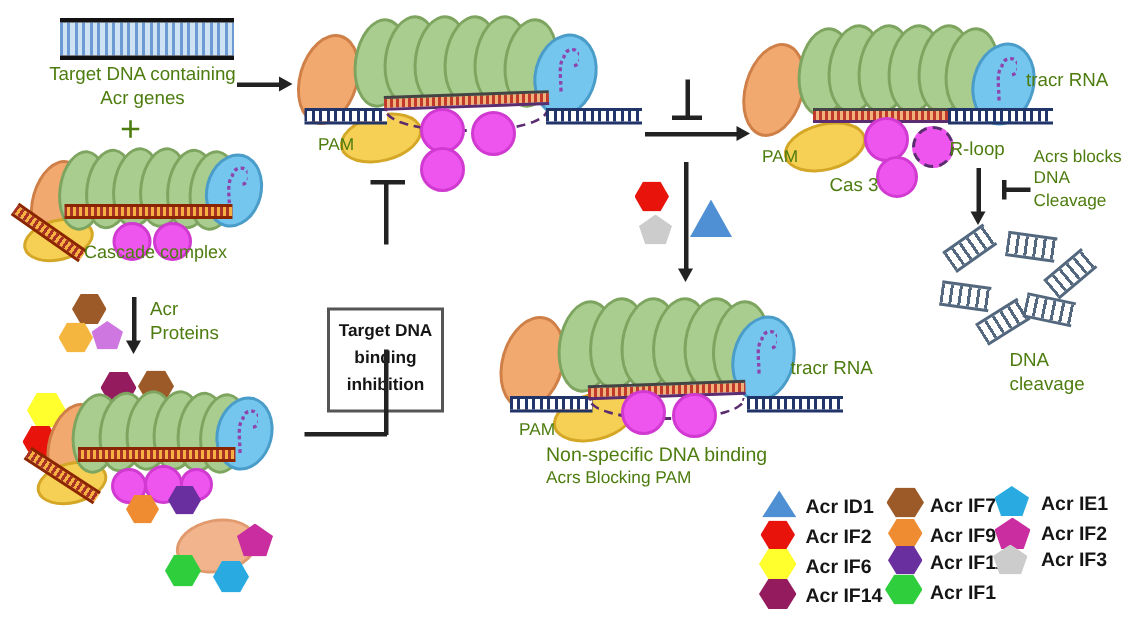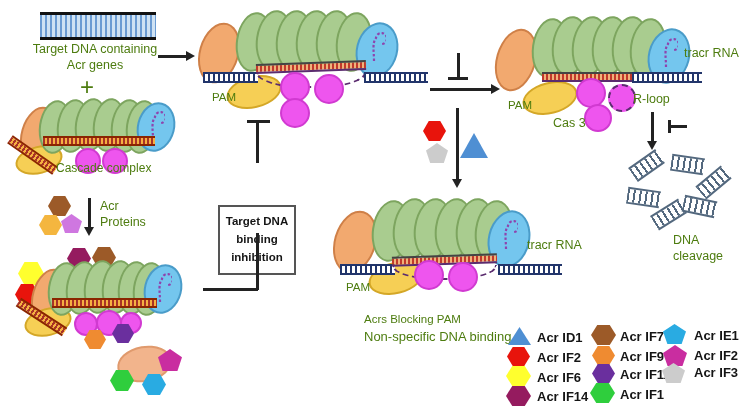--- a/index.html
+++ b/index.html
@@ -170,20 +170,23 @@
     <div class="lbl" style="left:16px;top:84px;font-size:11.5px;">PAM</div>
   </div>
   <div class="lbl" style="left:684px;top:46px;font-size:12.5px;">tracr RNA</div>
   <div class="lbl" style="left:553px;top:116px;font-size:12.5px;">Cas 3</div>
   <div class="lbl" style="left:633px;top:92px;font-size:12.5px;">R-loop</div>
 
   <div class="line" style="left:651px;top:112px;width:2.5px;height:30px;"></div>
   <div class="ah-d" style="left:647px;top:141px;"></div>
   <div class="line" style="left:668px;top:120px;width:2.5px;height:13px;"></div>
   <div class="line" style="left:670px;top:125px;width:17px;height:2.5px;"></div>
+  <div class="lbl" style="left:689px;top:98px;font-size:11.5px;">Acrs blocks
+DNA
+Cleavage</div>
 
   <div class="frag" style="left:630px;top:157px;transform:rotate(-35deg);"></div>
   <div class="frag" style="left:671px;top:156px;transform:rotate(8deg);"></div>
   <div class="frag" style="left:697px;top:174px;transform:rotate(-40deg);"></div>
   <div class="frag" style="left:627px;top:189px;transform:rotate(8deg);"></div>
   <div class="frag" style="left:683px;top:198px;transform:rotate(12deg);"></div>
   <div class="frag" style="left:652px;top:206px;transform:rotate(-32deg);"></div>
   <div class="lbl" style="left:638px;top:233px;font-size:12.5px;padding-left:35px;">DNA cleavage</div>
 
   <div class="abs" style="left:330px;top:192px;width:245px;height:135px;">
@@ -201,21 +204,21 @@
     </svg>
     <div class="lad-n" style="left:10px;top:72px;width:55px;"></div>
     <div class="lad-h" style="left:62px;top:63px;width:105px;transform:rotate(-2deg);"></div>
     <div class="arc" style="left:62px;top:73px;width:105px;height:15px;"></div>
     <div class="lad-n" style="left:168px;top:72px;width:64px;"></div>
     <div class="pk" style="left:84px;top:68px;width:30px;height:30px;"></div>
     <div class="pk" style="left:118px;top:70px;width:30px;height:30px;"></div>
     <div class="lbl" style="left:16px;top:88px;font-size:11.5px;">PAM</div>
   </div>
   <div class="lbl" style="left:527px;top:238px;font-size:12.5px;">tracr RNA</div>
-  <div class="lbl" style="left:364px;top:295px;font-size:13px;margin-top:34px;">Non-specific DNA binding</div>
+  <div class="lbl" style="left:364px;top:295px;font-size:13px;">Non-specific DNA binding</div>
   <div class="lbl" style="left:364px;top:312px;font-size:11.5px;">Acrs Blocking PAM</div>
 
   <div class="tri" style="left: 508px; top: 327px; width: 23px; height: 18px; background-color: rgb(79, 143, 211);"></div>
   <div class="leg" style="left:537px;top:330px;">Acr ID1</div>
   <div class="hex" style="left: 507px; top: 347px; width: 23px; height: 19px; background-color: rgb(232, 20, 12);"></div>
   <div class="leg" style="left:537px;top:350px;">Acr IF2</div>
   <div class="hex" style="left: 506px; top: 366px; width: 25px; height: 20px; background-color: rgb(255, 255, 46);"></div>
   <div class="leg" style="left:537px;top:370px;">Acr IF6</div>
   <div class="hex" style="left: 506px; top: 386px; width: 25px; height: 20px; background-color: rgb(149, 27, 95);"></div>
   <div class="leg" style="left:537px;top:389px;">Acr IF14</div>

